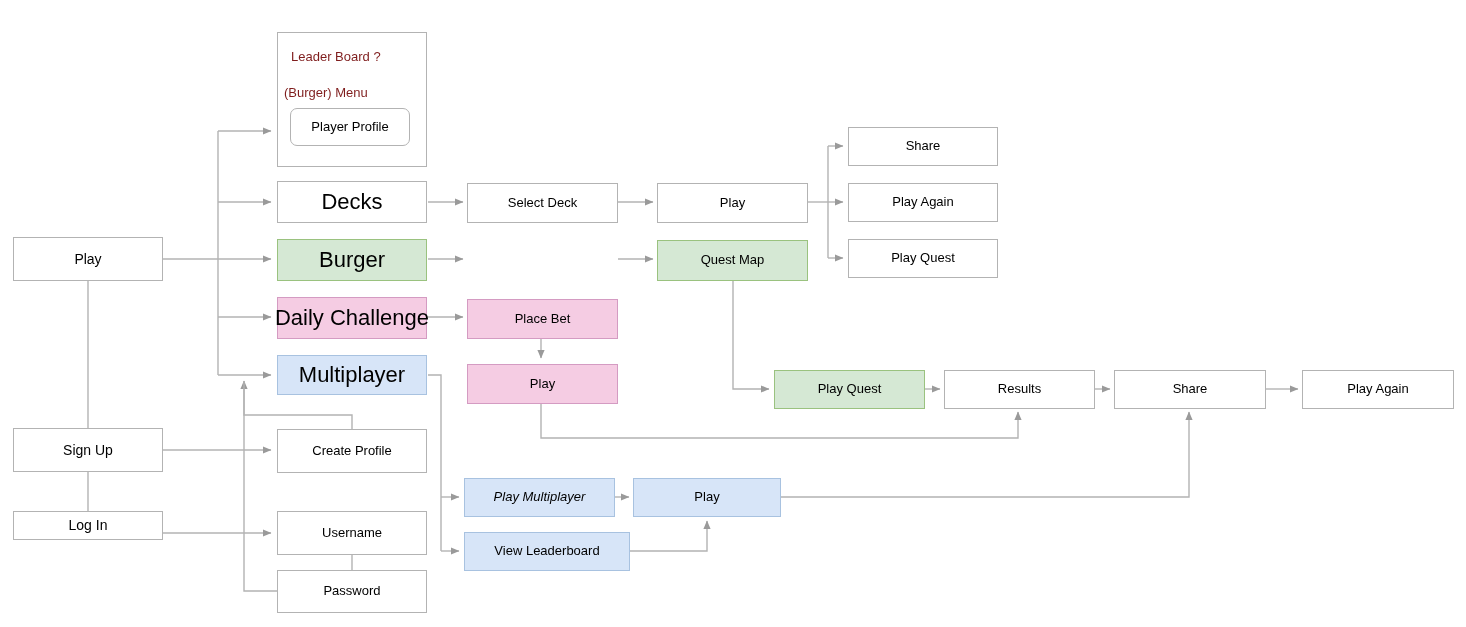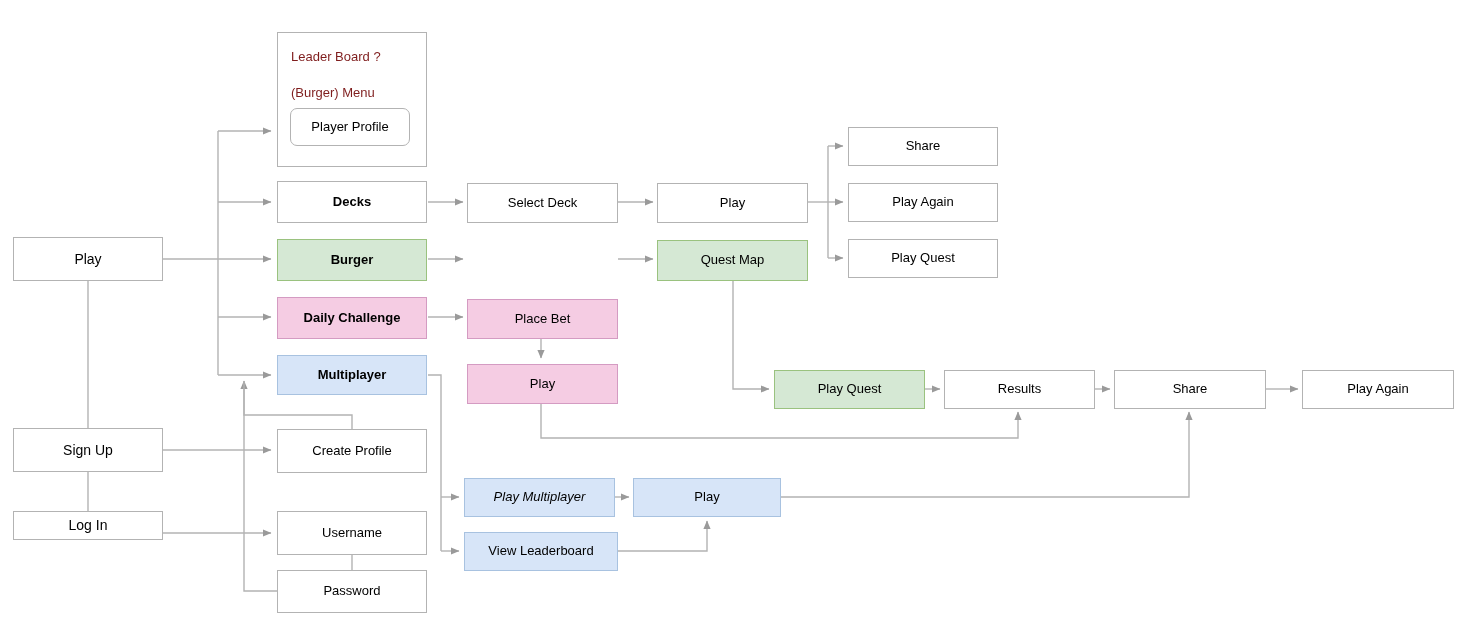--- a/index.html
+++ b/index.html
@@ -28,21 +28,21 @@
     background:#ffffff;
     display:flex;
     align-items:center;
     justify-content:center;
     color:#000000;
     font-size:13px;
     line-height:1.15;
     text-align:center;
     white-space:nowrap;
   }
-  .node.big{ font-size:13px;font-weight:bold; }
+  .node.big{ font-size:22px; }
   .node.med{ font-size:14px; }
   .node.green{ background:#d5e8d4; border-color:#9ac27f; }
   .node.pink{ background:#f5cce3; border-color:#d49bc2; }
   .node.blue{ background:#d7e5f8; border-color:#a8c2e0; }
   .node.plain{ background:#ffffff; border-color:#b3b3b3; }
   .panel{
     position:absolute;
     box-sizing:border-box;
     border:1px solid #b3b3b3;
     background:#ffffff;
@@ -127,21 +127,21 @@
       <path d="M925,389 L940,389" marker-end="url(#ah)"></path>
 
       <path d="M1095,389 L1110,389" marker-end="url(#ah)"></path>
 
       <path d="M1266,389 L1298,389" marker-end="url(#ah)"></path>
     </g>
   </svg>
 
   <div class="panel" style="left:277px;top:32px;width:150px;height:135px;">
     <div class="panel-line" style="left:13px;top:16px;">Leader Board ?</div>
-    <div class="panel-line" style="left:13px;top:52px;">(Burger) Menu</div>
+    <div class="panel-line" style="left:6px;top:52px;">(Burger) Menu</div>
     <div class="node plain rounded" style="left:12px;top:75px;width:120px;height:38px;font-size:13px;">Player Profile</div>
   </div>
 
   <div class="node plain med" style="left:13px;top:237px;width:150px;height:44px;">Play</div>
 
   <div class="node plain med" style="left:13px;top:428px;width:150px;height:44px;">Sign Up</div>
 
   <div class="node plain med" style="left:13px;top:511px;width:150px;height:29px;">Log In</div>
 
   <div class="node plain big" style="left:277px;top:181px;width:150px;height:42px;">Decks</div>
@@ -180,15 +180,15 @@
   <div class="node plain" style="left:944px;top:370px;width:151px;height:39px;">Results</div>
 
   <div class="node plain" style="left:1114px;top:370px;width:152px;height:39px;">Share</div>
 
   <div class="node plain" style="left:1302px;top:370px;width:152px;height:39px;">Play Again</div>
 
   <div class="node blue" style="left:464px;top:478px;width:151px;height:39px;font-style:italic;">Play Multiplayer</div>
 
   <div class="node blue" style="left:633px;top:478px;width:148px;height:39px;">Play</div>
 
-  <div class="node blue" style="left:464px;top:532px;width:154px;height:39px;">View Leaderboard</div>
+  <div class="node blue" style="left:464px;top:532px;width:166px;height:39px;">View Leaderboard</div>
 
 </div>
 
 </body></html>

